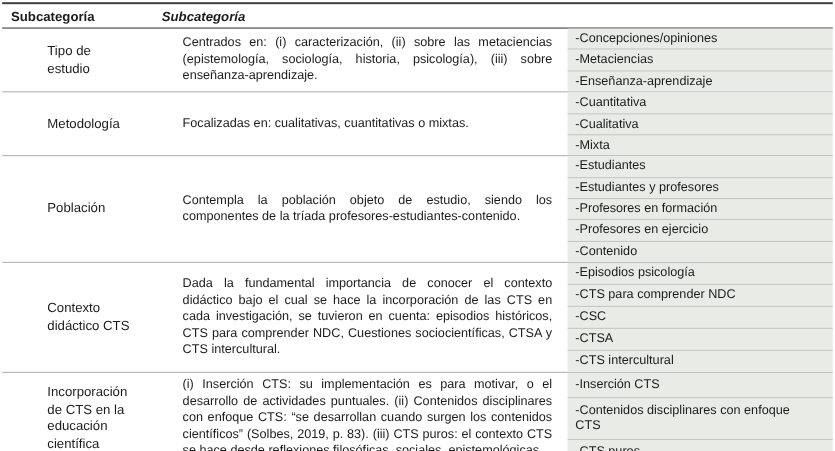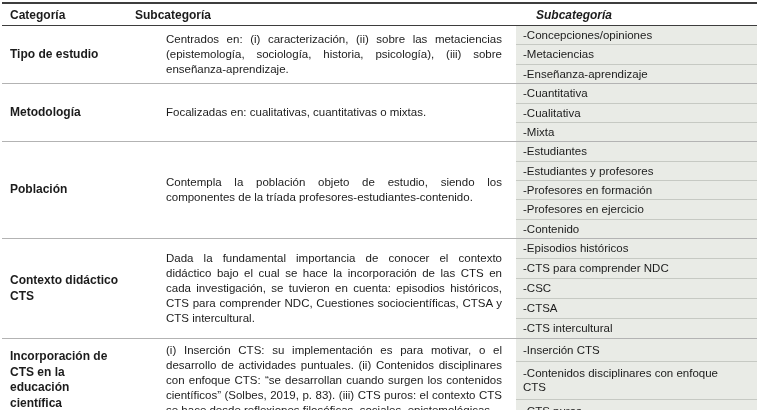--- a/index.html
+++ b/index.html
@@ -37,24 +37,25 @@
   }
   .row:last-child { border-bottom: 1px solid #9a9a9a; }
   .row-0 { min-height: 58px; }
   .row-1 { min-height: 48px; }
   .row-2 { min-height: 94px; }
   .row-3 { min-height: 100px; }
   .row-4 { min-height: 74px; }
   .cat-cell {
     display: flex;
     align-items: center;
-    font-weight: bold;
+    font-weight: normal;
     font-size: 12px;
     line-height: 1.3;
     padding: 4px 6px 4px 8px;
+    margin-left: 33px;
   }
   .desc-cell {
     display: flex;
     align-items: center;
     padding: 4px 14px 4px 8px;
   }
   .desc-text {
     width: 100%;
     font-size: 11.5px;
     line-height: 1.3;
@@ -76,21 +77,20 @@
     border-bottom: 1px solid var(--rule-item, #c6c9c3);
   }
   .sub-item:last-child { border-bottom: none; text-align: center; }
 </style>
 </head>
 <body>
 
 <div class="table">
 
   <div class="header-row">
-    <div class="header-cell">Categoría</div>
     <div class="header-cell">Subcategoría</div>
     <div class="header-cell sub-h">Subcategoría</div>
   </div>
 
   <div class="row row-0">
     <div class="cat-cell">Tipo de estudio</div>
     <div class="desc-cell">
       <div class="desc-text">Centrados en: (i) caracterización, (ii) sobre las metaciencias (epistemología, sociología, historia, psicología), (iii) sobre enseñanza-aprendizaje.</div>
     </div>
     <div class="sub-cell">
@@ -125,21 +125,21 @@
       <div class="sub-item">-Contenido</div>
     </div>
   </div>
 
   <div class="row row-3">
     <div class="cat-cell">Contexto didáctico CTS</div>
     <div class="desc-cell">
       <div class="desc-text">Dada la fundamental importancia de conocer el contexto didáctico bajo el cual se hace la incorporación de las CTS en cada investigación, se tuvieron en cuenta: episodios históricos, CTS para comprender NDC, Cuestiones sociocientíficas, CTSA y CTS intercultural.</div>
     </div>
     <div class="sub-cell">
-      <div class="sub-item">-Episodios históricos</div>
+      <div class="sub-item">-Episodios psicología</div>
       <div class="sub-item">-CTS para comprender NDC</div>
       <div class="sub-item">-CSC</div>
       <div class="sub-item">-CTSA</div>
       <div class="sub-item">-CTS intercultural</div>
     </div>
   </div>
 
   <div class="row row-4">
     <div class="cat-cell">Incorporación de CTS en la educación científica</div>
     <div class="desc-cell">

